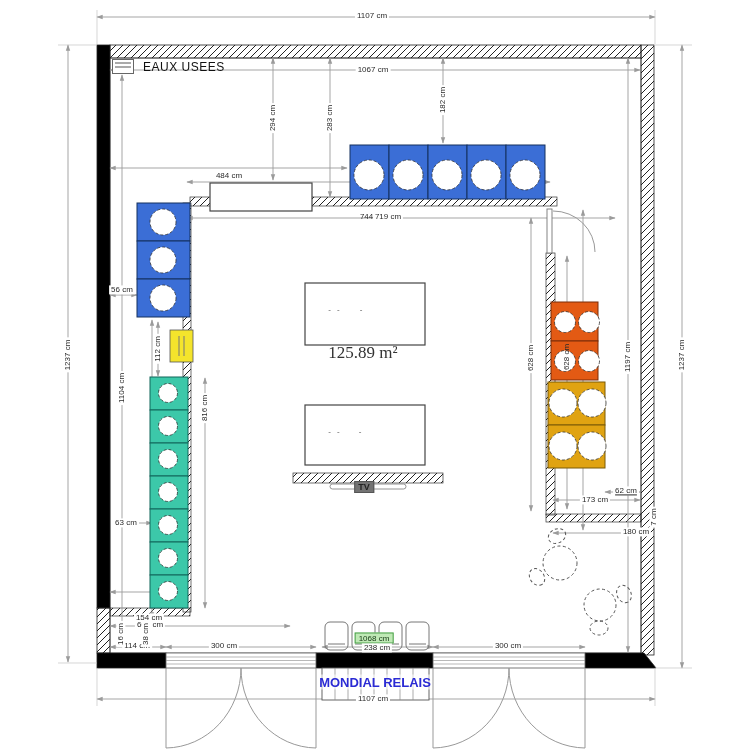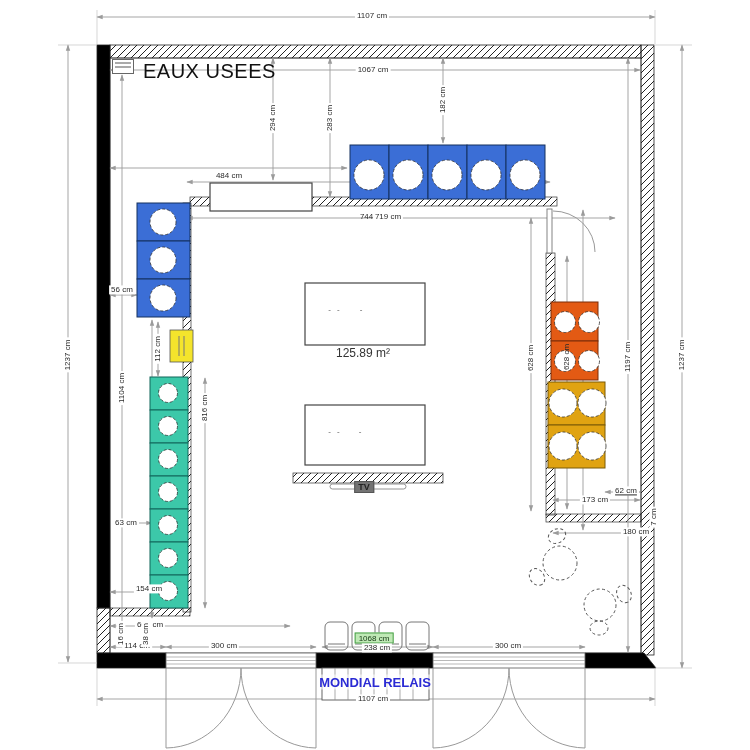--- a/index.html
+++ b/index.html
@@ -5,22 +5,22 @@
   html,body{margin:0;padding:0;background:#fff;}
   .plan{position:relative;width:750px;height:750px;background:#fff;overflow:hidden;
         font-family:"Liberation Sans","DejaVu Sans",sans-serif;}
   .plan svg{position:absolute;left:0;top:0;}
   .lbl,.lblv{position:absolute;font-size:8px;color:#2a2a2a;background:#fff;
         padding:0 2px;white-space:nowrap;transform:translate(-50%,-50%);line-height:1.15;}
   .lblv{transform:translate(-50%,-50%) rotate(-90deg);}
   .nobg{background:transparent;}
   .tag{position:absolute;font-size:8px;color:#143814;background:#bfe9b5;
         border:1px solid #4aa04a;padding:0 3px;white-space:nowrap;transform:translate(-50%,-50%);}
-  .room-title{position:absolute;font-size:20px;color:#111;letter-spacing:.5px;white-space:nowrap;}
-  .area{position:absolute;font-size:12px;color:#333;transform:translate(-50%,-50%);white-space:nowrap;}
+  .room-title{position:absolute;font-size:12px;color:#111;letter-spacing:.5px;white-space:nowrap;}
+  .area{position:absolute;font-size:17px;color:#333;transform:translate(-50%,-50%);white-space:nowrap;font-family:Liberation Serif, serif;}
   .tv{position:absolute;font-size:9px;font-weight:bold;color:#222;background:#737373;
         border:1px solid #555;padding:0 3px;transform:translate(-50%,-50%);}
   .mondial{position:absolute;font-size:13px;font-weight:600;color:#2b2bd4;
         transform:translate(-50%,-50%);white-space:nowrap;background:rgba(255,255,255,.55);}
   .marks{position:absolute;font-size:8px;color:#555;transform:translate(-50%,-50%);letter-spacing:2px;white-space:nowrap;}
   .watermark{position:absolute;font-size:17px;color:#3a3a3a;white-space:nowrap;}
   .icon-box{position:absolute;width:20px;height:13px;border:1px solid #666;background:#fff;}
   .icon-box i{display:block;height:2px;margin:2px 2px 0 2px;background:#aaa;}
 </style>
 </head>
@@ -254,21 +254,21 @@
 <div class="tv" style="left:364px;top:487px;">TV</div>
 <div class="mondial" style="left:375px;top:682px;">MONDIAL RELAIS</div>
 
 <div class="lbl" style="left:372px;top:16px;">1107 cm</div>
 <div class="lbl" style="left:373px;top:70px;">1067 cm</div>
 <div class="lbl" style="left:229px;top:176px;">484 cm</div>
 <div class="lbl nobg" style="left:373px;top:181px;margin-top:36px;">744 cm</div>
 <div class="lbl" style="left:364px;top:217px;margin-left:24px;">719 cm</div>
 <div class="lbl" style="left:122px;top:290px;">56 cm</div>
 <div class="lbl" style="left:126px;top:523px;">63 cm</div>
-<div class="lbl" style="left:149px;top:589px;">154 cm</div>
+<div class="lbl" style="left:149px;top:618px;">154 cm</div>
 <div class="lbl" style="left:626px;top:491px;text-decoration:underline;">62 cm</div>
 <div class="lbl" style="left:595px;top:500px;">173 cm</div>
 <div class="lbl" style="left:596px;top:532px;margin-left:40px;">180 cm</div>
 <div class="lbl" style="left:150px;top:625px;">661 cm</div>
 <div class="lbl" style="left:137px;top:646px;">114 cm</div>
 <div class="lbl" style="left:224px;top:646px;">300 cm</div>
 <div class="lbl" style="left:508px;top:646px;">300 cm</div>
 <div class="tag" style="left:374px;top:638px;">1068 cm</div>
 <div class="lbl" style="left:377px;top:648px;">238 cm</div>
 <div class="lbl" style="left:373px;top:699px;">1107 cm</div>

